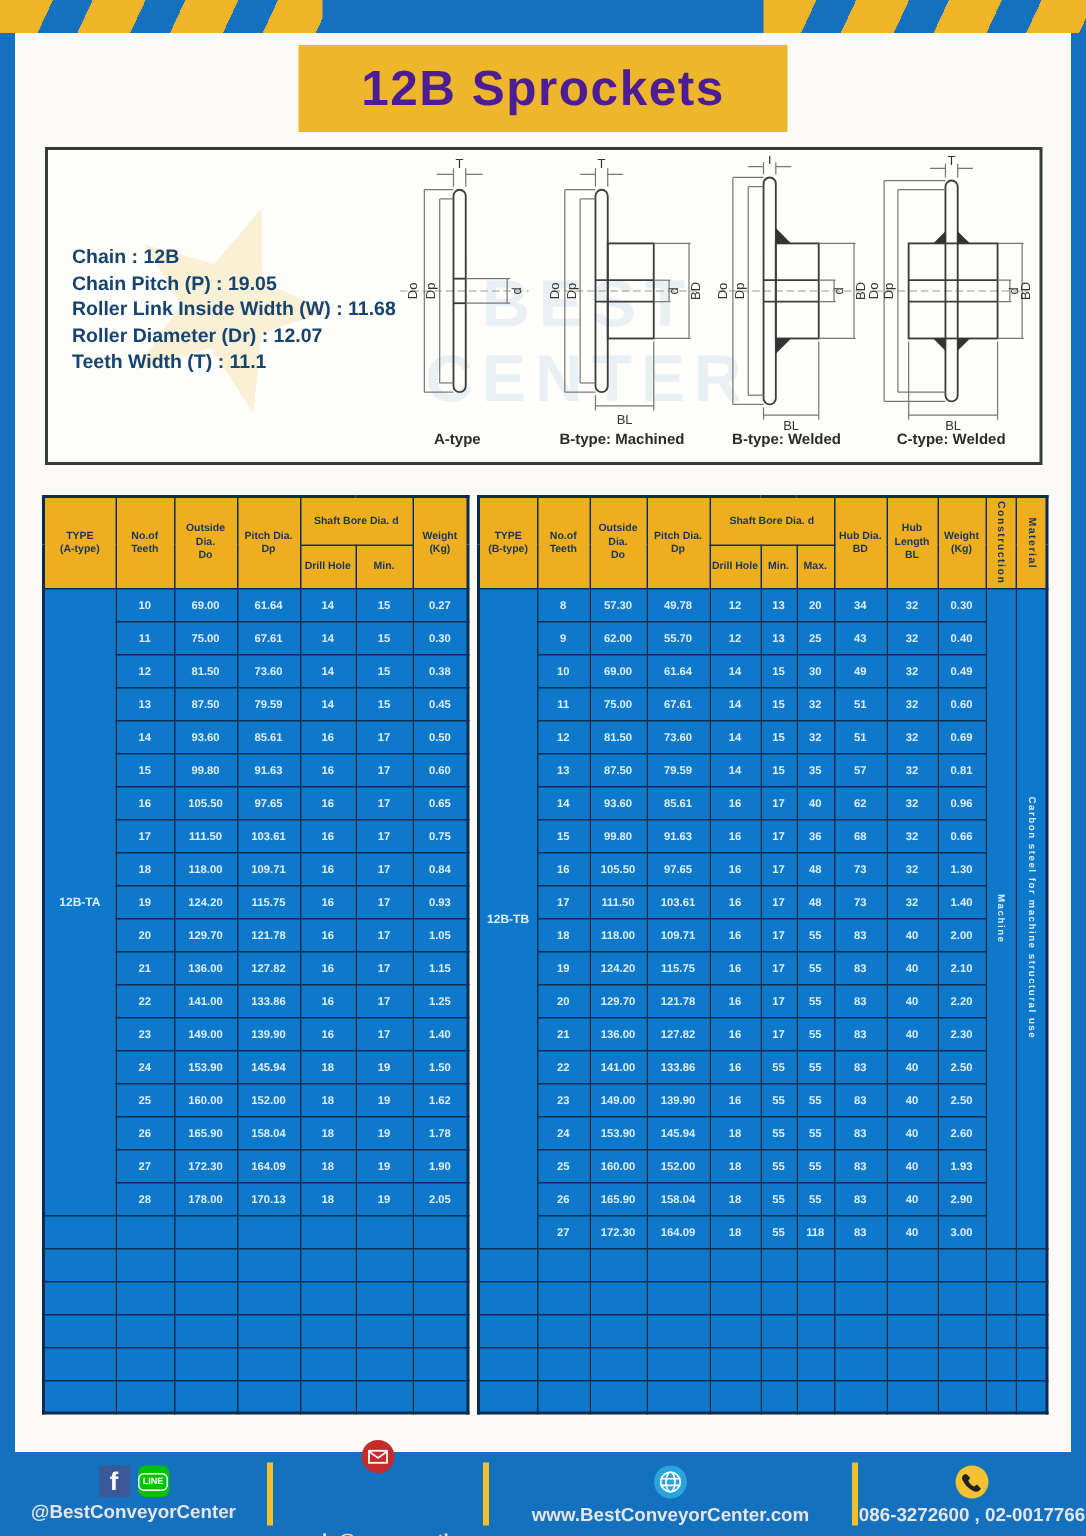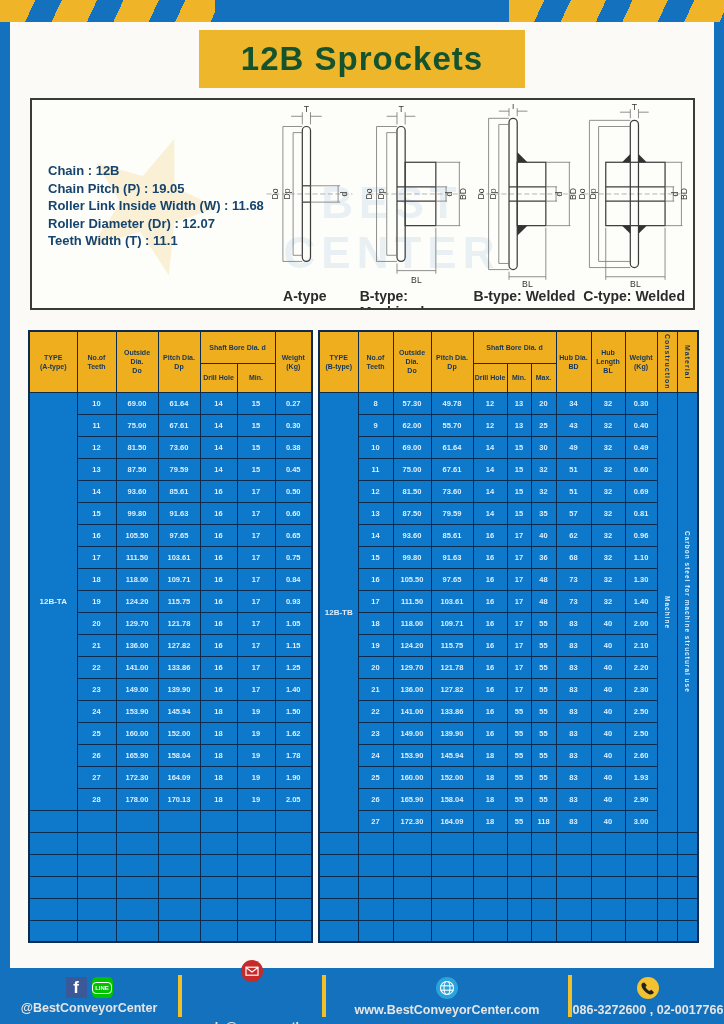--- a/index.html
+++ b/index.html
@@ -15,38 +15,38 @@
     background:repeating-linear-gradient(115deg,#f0b429 0 32px,rgba(0,0,0,0) 32px 56px); }
   .stripes.left { left:0; width:215px; }
   .stripes.right { right:0; width:215px; }
   
   .sheet { position:absolute; left:10px; right:10px; top:22px; bottom:56px;
     background:#fbfaf7; }
   
   .banner { position:absolute; left:50%; transform:translateX(-50%); top:8px;
     width:326px; height:58px; background:#eeb62a;
     display:flex; align-items:center; justify-content:center; }
-  .banner h1 { font-size:33px; font-weight:bold; color:#14532d; letter-spacing:1px; }
+  .banner h1 { font-size:33px; font-weight:bold; color:#4c1d95; letter-spacing:1px; }
   
   .panel { position:absolute; left:20px; right:19px; top:76px; height:212px;
     border:2px solid #3a3a3a; background:#fdfdfa; overflow:hidden; }
   .watermark { position:absolute; left:150px; top:30px; width:420px;
     text-align:center; pointer-events:none;margin-top:48px; }
   .watermark div { font-size:44px; font-weight:bold; letter-spacing:6px;
     color:rgba(130,175,215,0.16); line-height:50px; }
   .wm-star { position:absolute; left:55px; top:35px; width:130px; height:130px;
     background:rgba(238,182,42,0.18); transform:rotate(20deg);
     clip-path:polygon(50% 0,63% 35%,100% 38%,72% 60%,82% 100%,50% 76%,18% 100%,28% 60%,0 38%,37% 35%); }
   .specs { position:absolute; left:16px; top:62px; }
   .specs div { font-size:13px; font-weight:bold; color:#16446e; line-height:17.6px; }
   .diagrams { position:absolute; left:218px; right:4px; top:4px; bottom:4px;
     display:flex; }
   .dcell { flex:1; display:flex; flex-direction:column; align-items:center; }
   .dcell svg { flex:1; width:100%; }
-  .dcap { height:16px; font-size:14px; font-weight:bold; color:#2b2b2b; }
+  .dcap { height:16px; font-size:10px; font-weight:bold; color:#2b2b2b; }
   .out { stroke:#3c3c3c; stroke-width:1.2; fill:none; }
   .dim { stroke:#777; stroke-width:0.8; fill:none; }
   .cl  { stroke:#999; stroke-width:0.7; stroke-dasharray:5 2.5; }
   .weld { fill:#333; stroke:none; }
   svg text { font-family:"Liberation Sans",sans-serif; font-size:8.5px; fill:#333; }
   
   table { border-collapse:collapse; table-layout:fixed; position:absolute; top:308px; }
   #tableA { left:18px; width:283px; }
   #tableB { left:308px; width:379px; }
   table, th, td { border:1px solid #0b2c50; }
@@ -645,21 +645,21 @@
         </tr>
         <tr>
           <td>15</td>
           <td>99.80</td>
           <td>91.63</td>
           <td>16</td>
           <td>17</td>
           <td>36</td>
           <td>68</td>
           <td>32</td>
-          <td>1.10</td>
+          <td>0.66</td>
         </tr>
         <tr>
           <td>16</td>
           <td>105.50</td>
           <td>97.65</td>
           <td>16</td>
           <td>17</td>
           <td>48</td>
           <td>73</td>
           <td>32</td>

